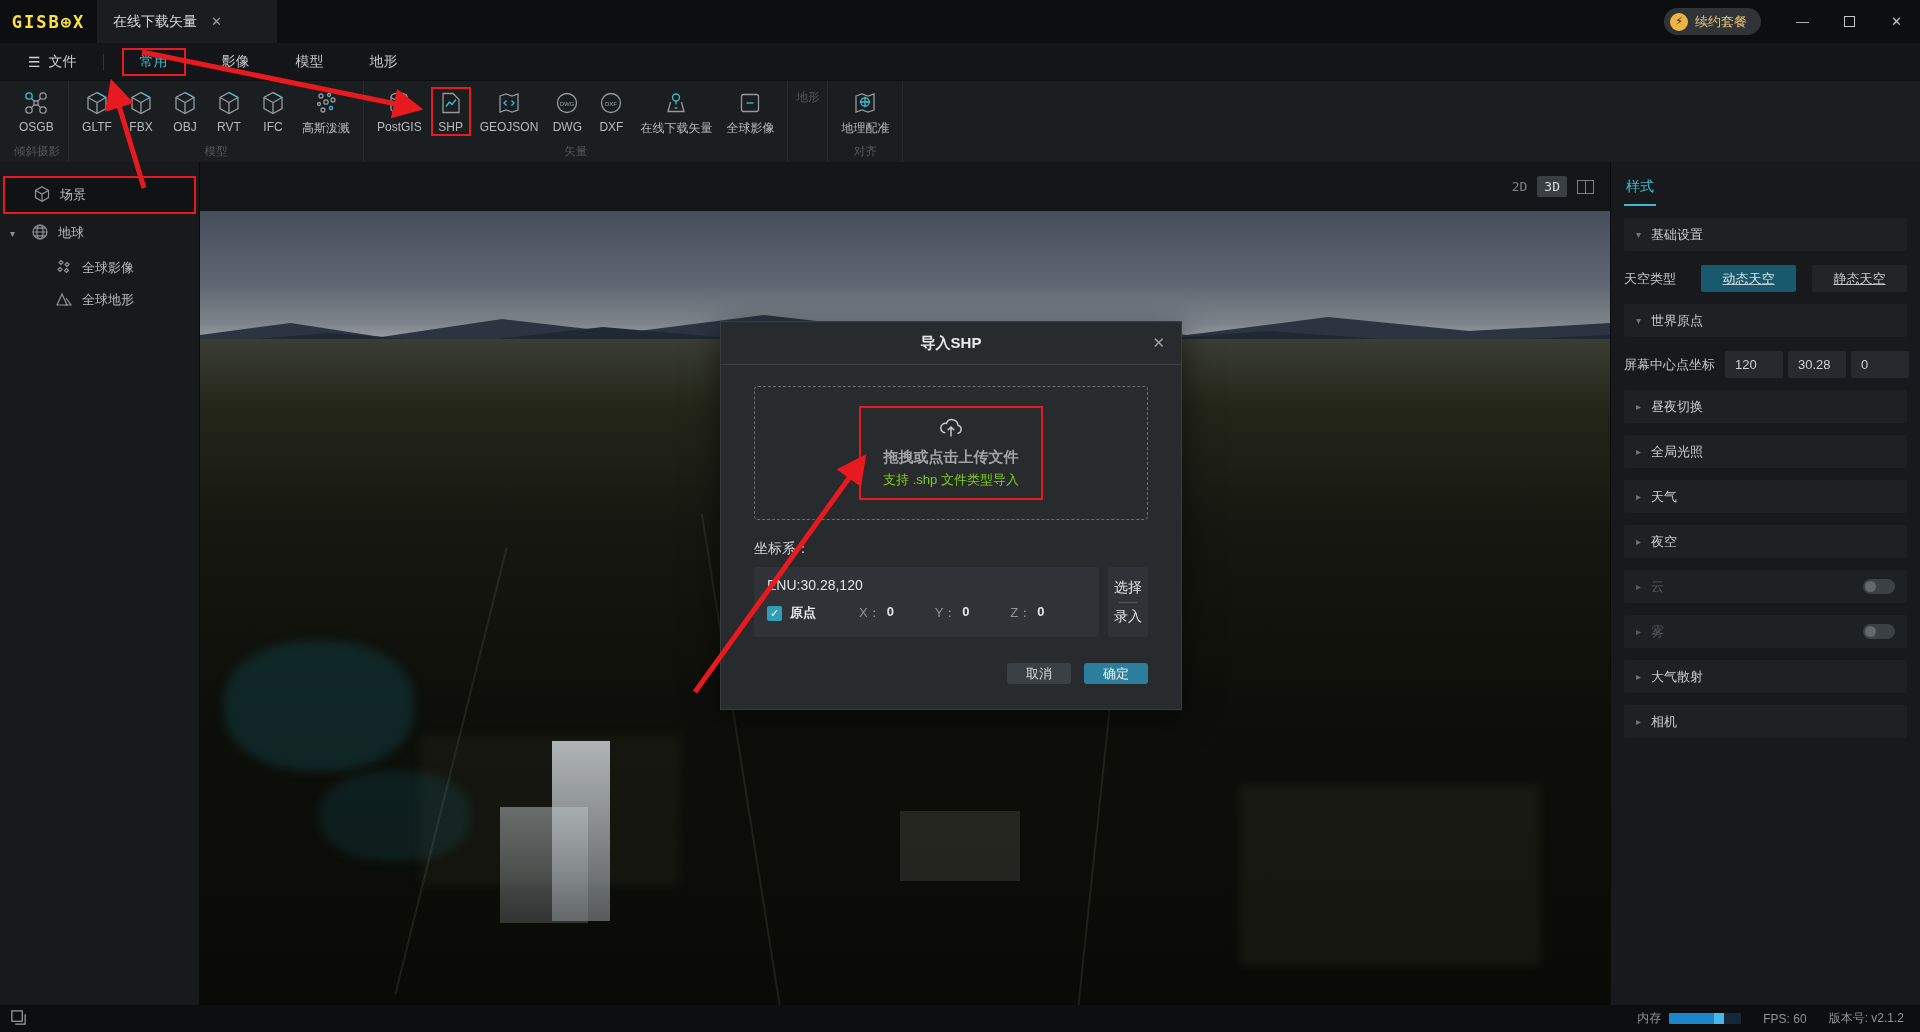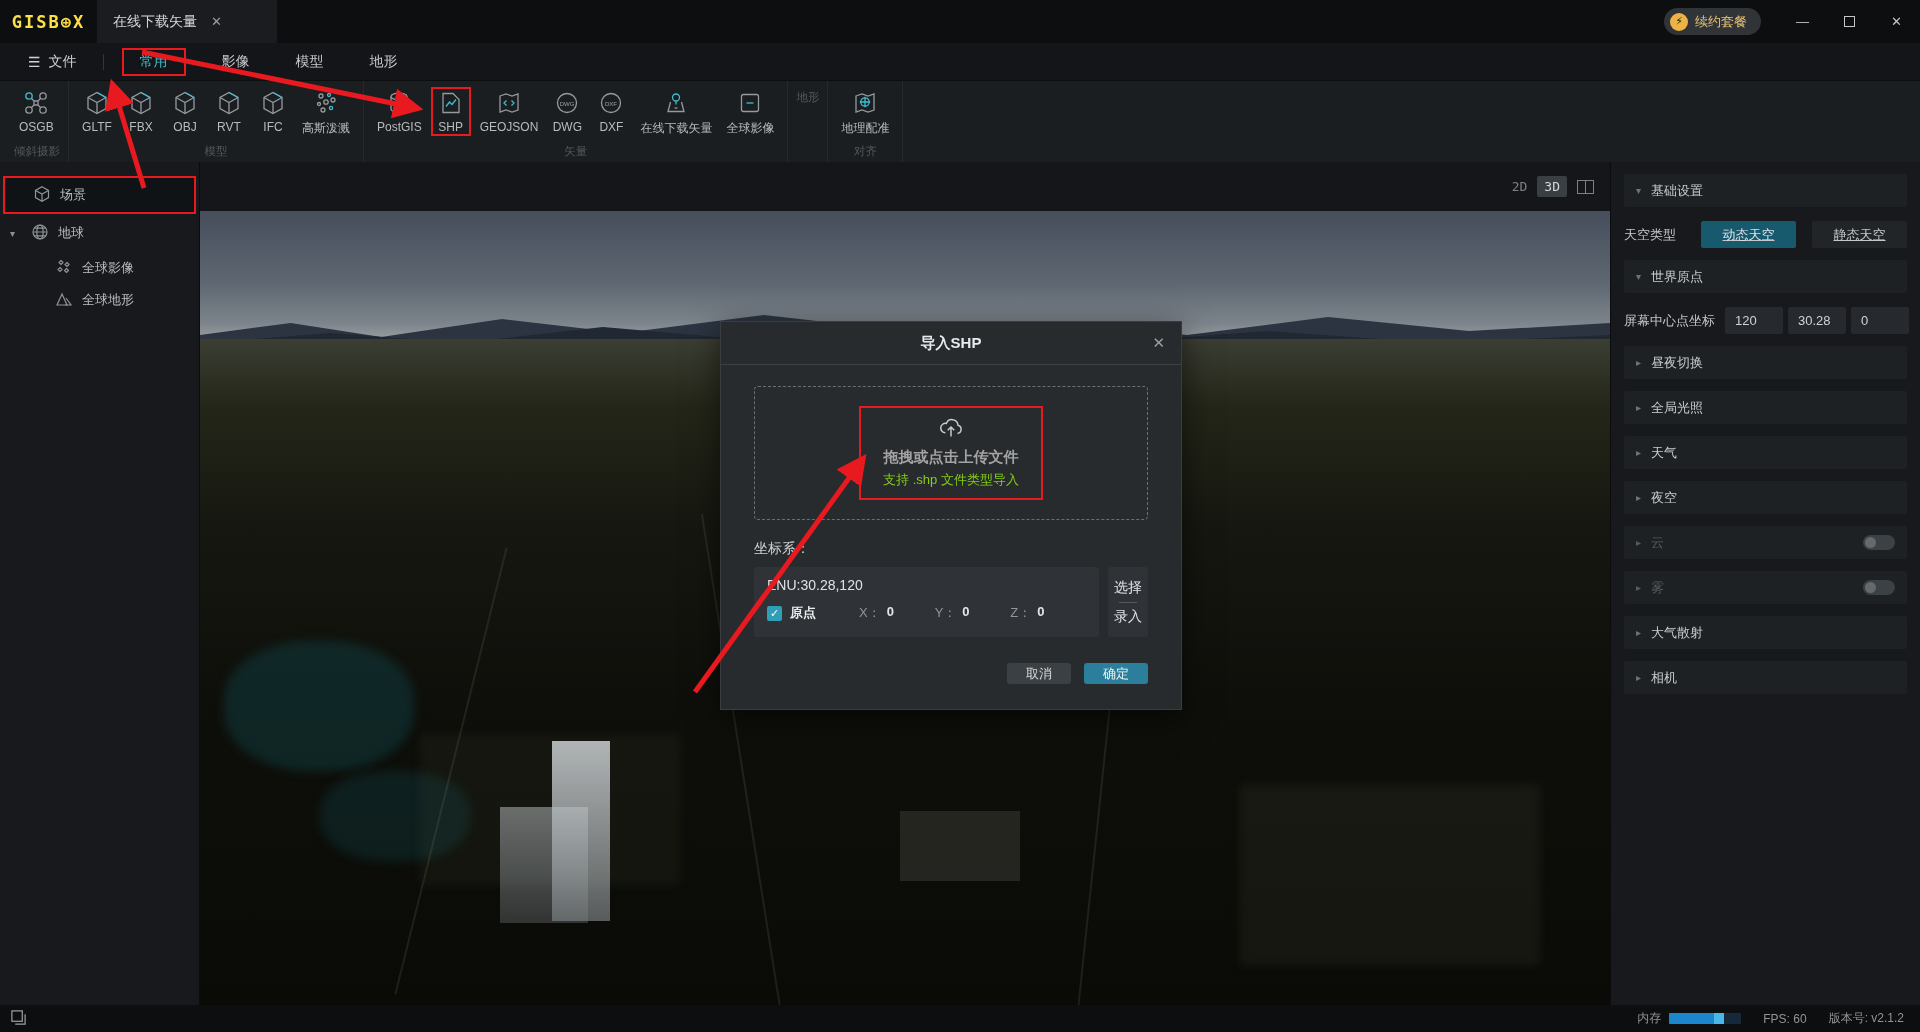--- a/index.html
+++ b/index.html
@@ -434,20 +434,23 @@
         <div class="road" style="left:250px;top:330px;width:2px;height:460px;transform:rotate(14deg);"></div>
         <div class="road" style="left:540px;top:300px;width:2px;height:500px;transform:rotate(-9deg);"></div>
         <div class="road" style="left:900px;top:360px;width:2px;height:440px;transform:rotate(6deg);"></div>
         <div class="bld" style="left:352px;top:530px;width:58px;height:180px;background:linear-gradient(180deg,rgba(215,220,224,.8),rgba(150,156,160,.55));"></div>
         <div class="bld" style="left:300px;top:596px;width:88px;height:116px;background:linear-gradient(180deg,rgba(190,196,200,.5),rgba(120,126,130,.35));"></div>
         <div class="bld" style="left:700px;top:600px;width:120px;height:70px;background:rgba(110,112,104,.25);"></div>
       </div>
     </div>
 
     <div class="rpanel">
+      <div class="rp-tabrow">
+        <span class="rp-tab">样式</span>
+      </div>
 
       <div class="rp-bar">
         <span class="arr">▾</span>
         <span>基础设置</span>
       </div>
 
       <div class="rp-row">
         <span class="rlbl">天空类型</span>
         <div class="sky-btns">
 

